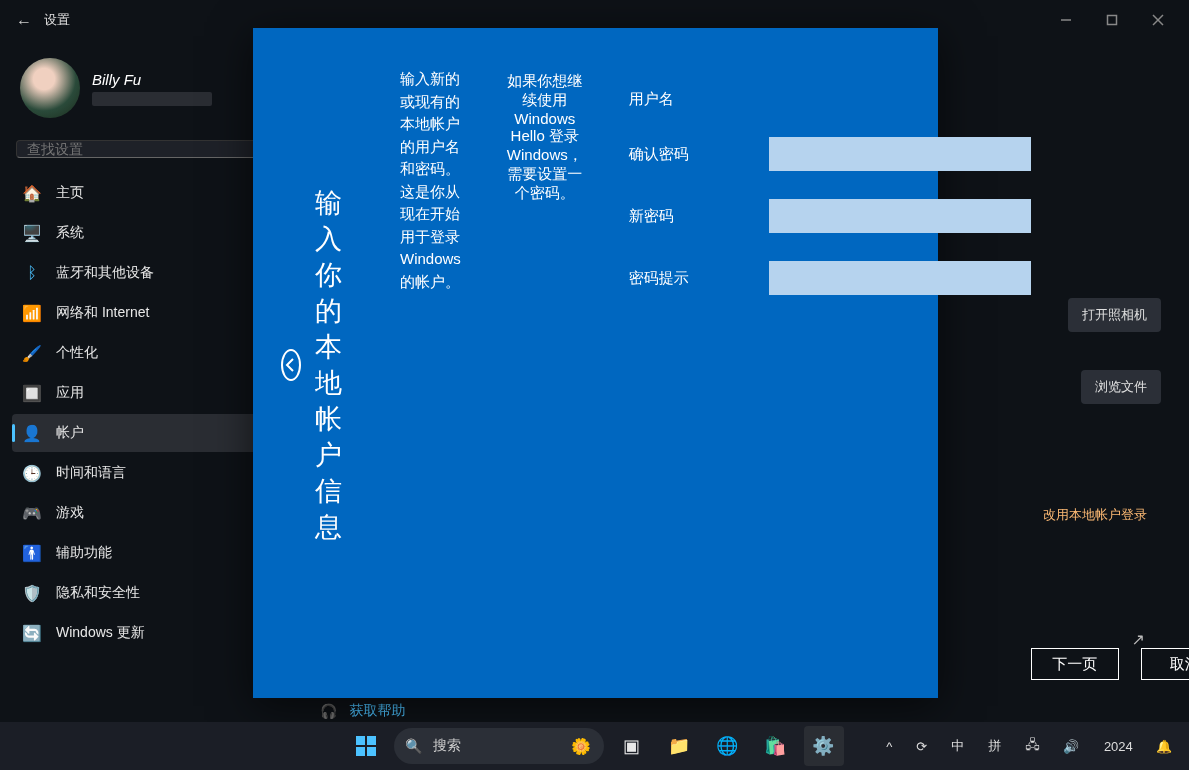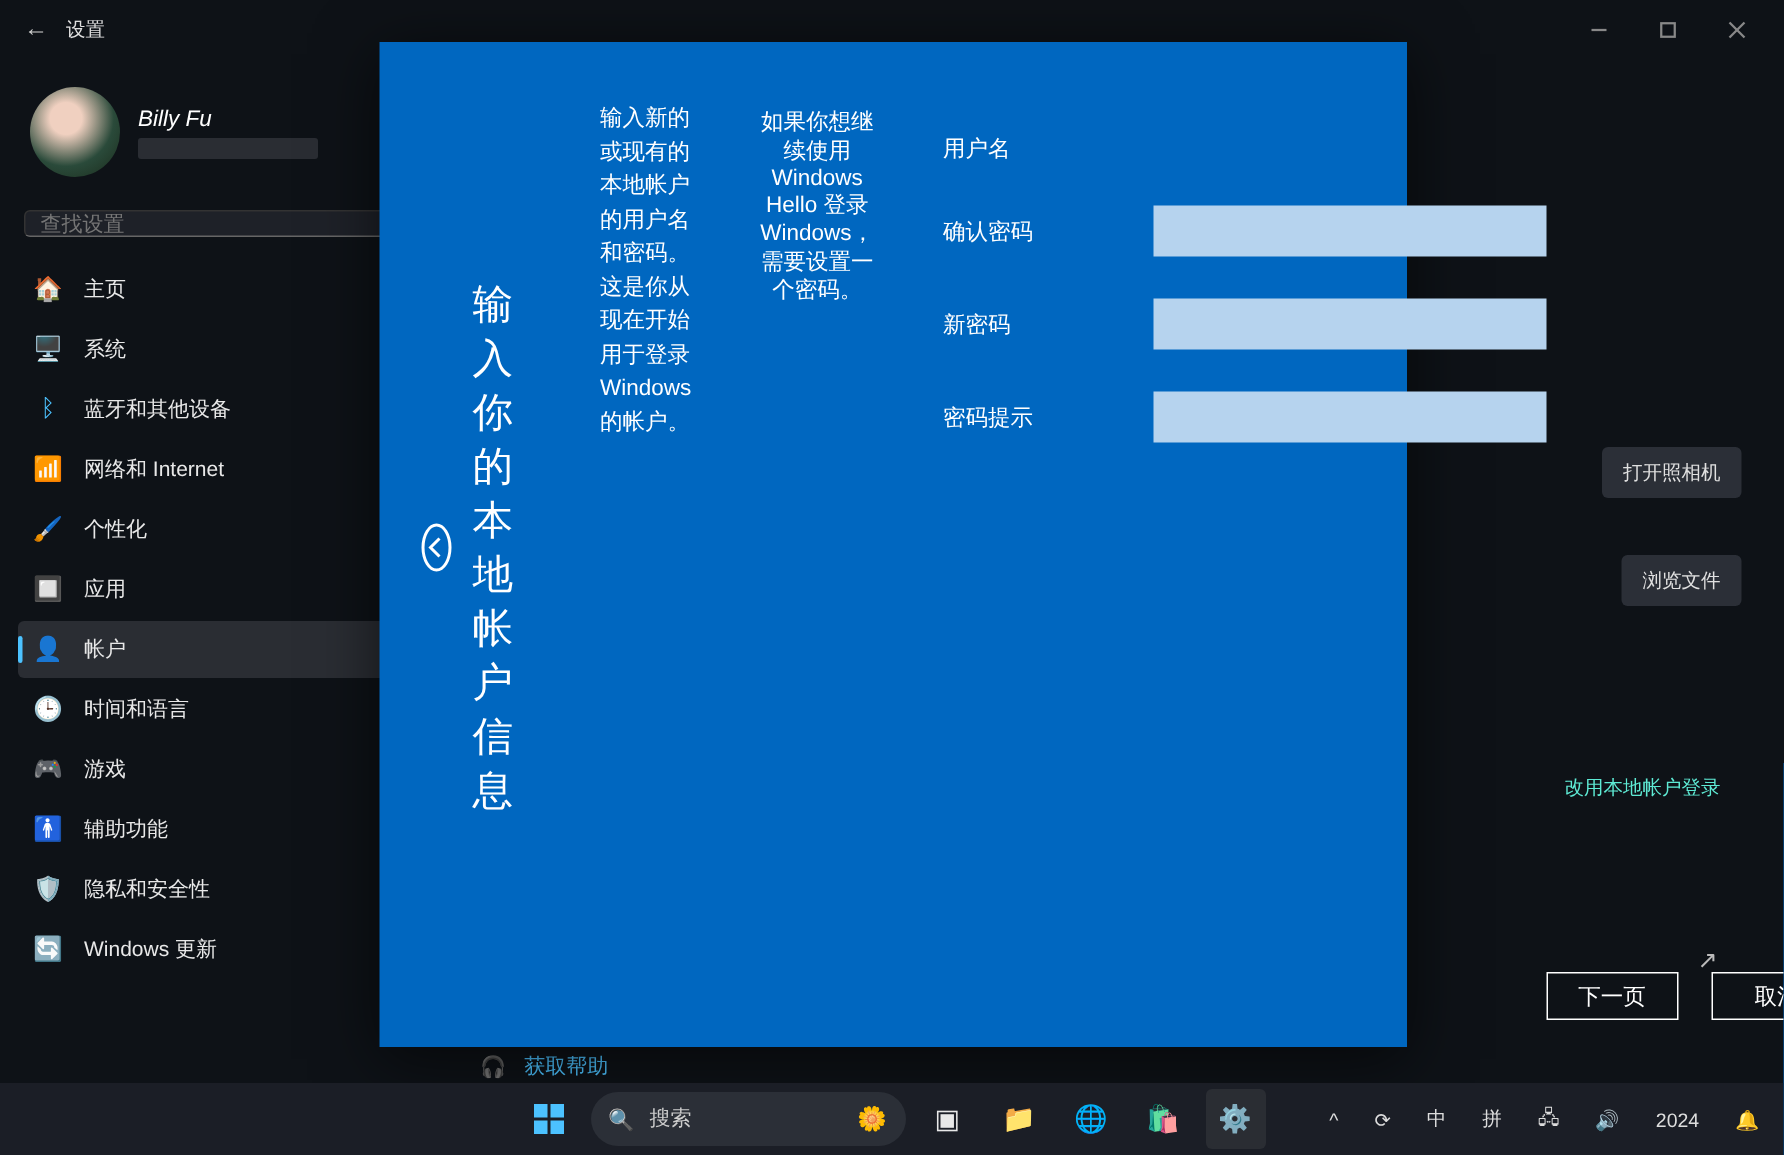--- a/index.html
+++ b/index.html
@@ -155,21 +155,21 @@
       <li class="nav-item">
           <span class="icn" style="color:#4cc2ff">🔄</span>
           <span>Windows 更新</span>
         </li>
     </ul>
   </div>
 
   <div class="content">
     <div class="bg-action" style="top:258px">打开照相机</div>
     <div class="bg-action" style="top:330px">浏览文件</div>
-    <div class="bg-action" style="top:468px;background:transparent;color:#5eead4">改用本地帐户登录</div>
+    <div class="bg-action" style="top:458px;background:transparent;color:#fdba74">改用本地帐户登录</div>
     <span class="ext-icon" style="top:590px">↗</span>
   </div>
 </div>
 
 <div class="help-row">
   <span class="hi">🎧</span>
   <span>获取帮助</span>
 </div>
 
 <div class="dialog">

